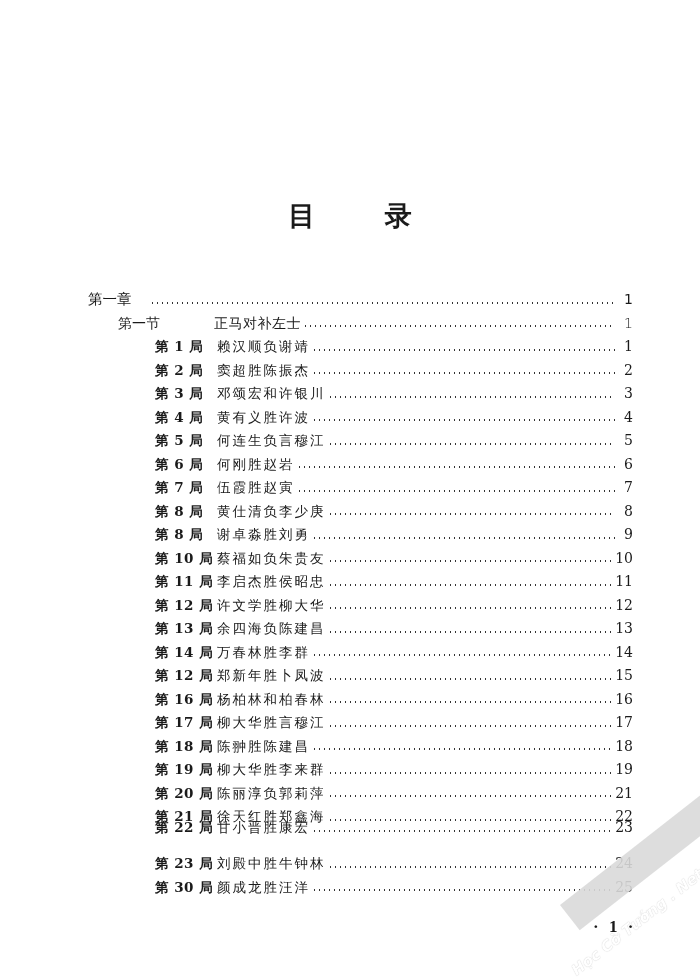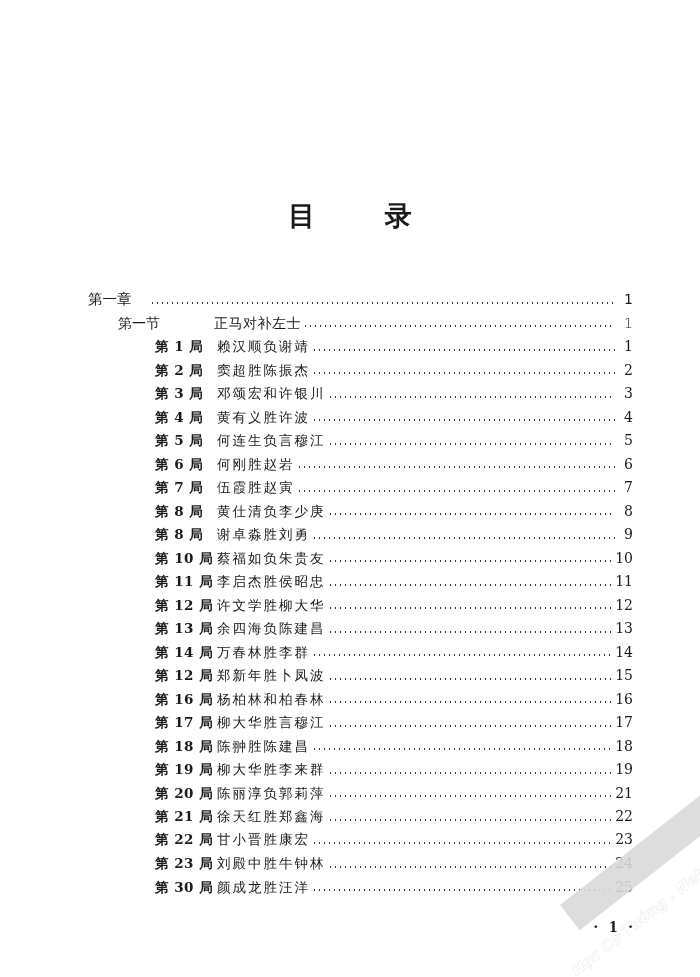--- a/index.html
+++ b/index.html
@@ -184,21 +184,21 @@
     <span class="label">陈丽淳负郭莉萍</span>
     <span class="leader"></span>
     <span class="page">21</span>
   </div>
   <div class="toc-row level-2" style="top:517px">
     <span class="num">第 21 局</span>
     <span class="label">徐天红胜郑鑫海</span>
     <span class="leader"></span>
     <span class="page">22</span>
   </div>
-  <div class="toc-row level-2" style="top:540px">
+  <div class="toc-row level-2" style="top:528px">
     <span class="num">第 22 局</span>
     <span class="label">甘小晋胜康宏</span>
     <span class="leader"></span>
     <span class="page">23</span>
   </div>
   <div class="toc-row level-2" style="top:564px">
     <span class="num">第 23 局</span>
     <span class="label">刘殿中胜牛钟林</span>
     <span class="leader"></span>
     <span class="page">24</span>

